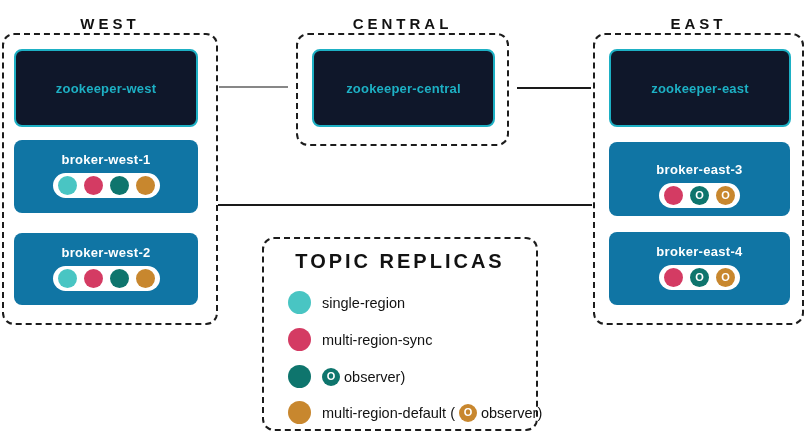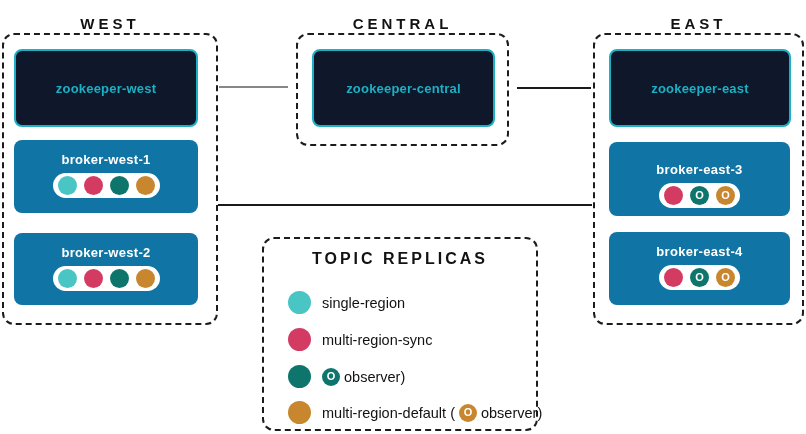--- a/index.html
+++ b/index.html
@@ -31,21 +31,21 @@
     padding:3px 5px; display:flex; gap:7px; align-items:center;
   }
   .dot {
     width:19px; height:19px; border-radius:50%; flex:none;
     display:flex; align-items:center; justify-content:center;
     color:#ffffff; font-weight:bold; font-size:11px; line-height:1;
   }
   .line { position:absolute; height:2px; }
   .legend-title {
     position:absolute; left:0; width:100%; text-align:center;
-    font-weight:bold; font-size:16px; letter-spacing:3px; color:#121212;
+    font-weight:bold; font-size:20px; letter-spacing:3px; color:#121212;
   }
   .legend-item {
     position:absolute; left:24px; display:flex; align-items:center; gap:11px;
     font-size:14.5px; color:#121212; white-space:nowrap;
   }
   .legend-dot { width:23px; height:23px; border-radius:50%; flex:none; }
   .legend-text { display:flex; align-items:center; gap:4px; }
   .obs {
     width:18px; height:18px; border-radius:50%; flex:none;
     display:inline-flex; align-items:center; justify-content:center;

